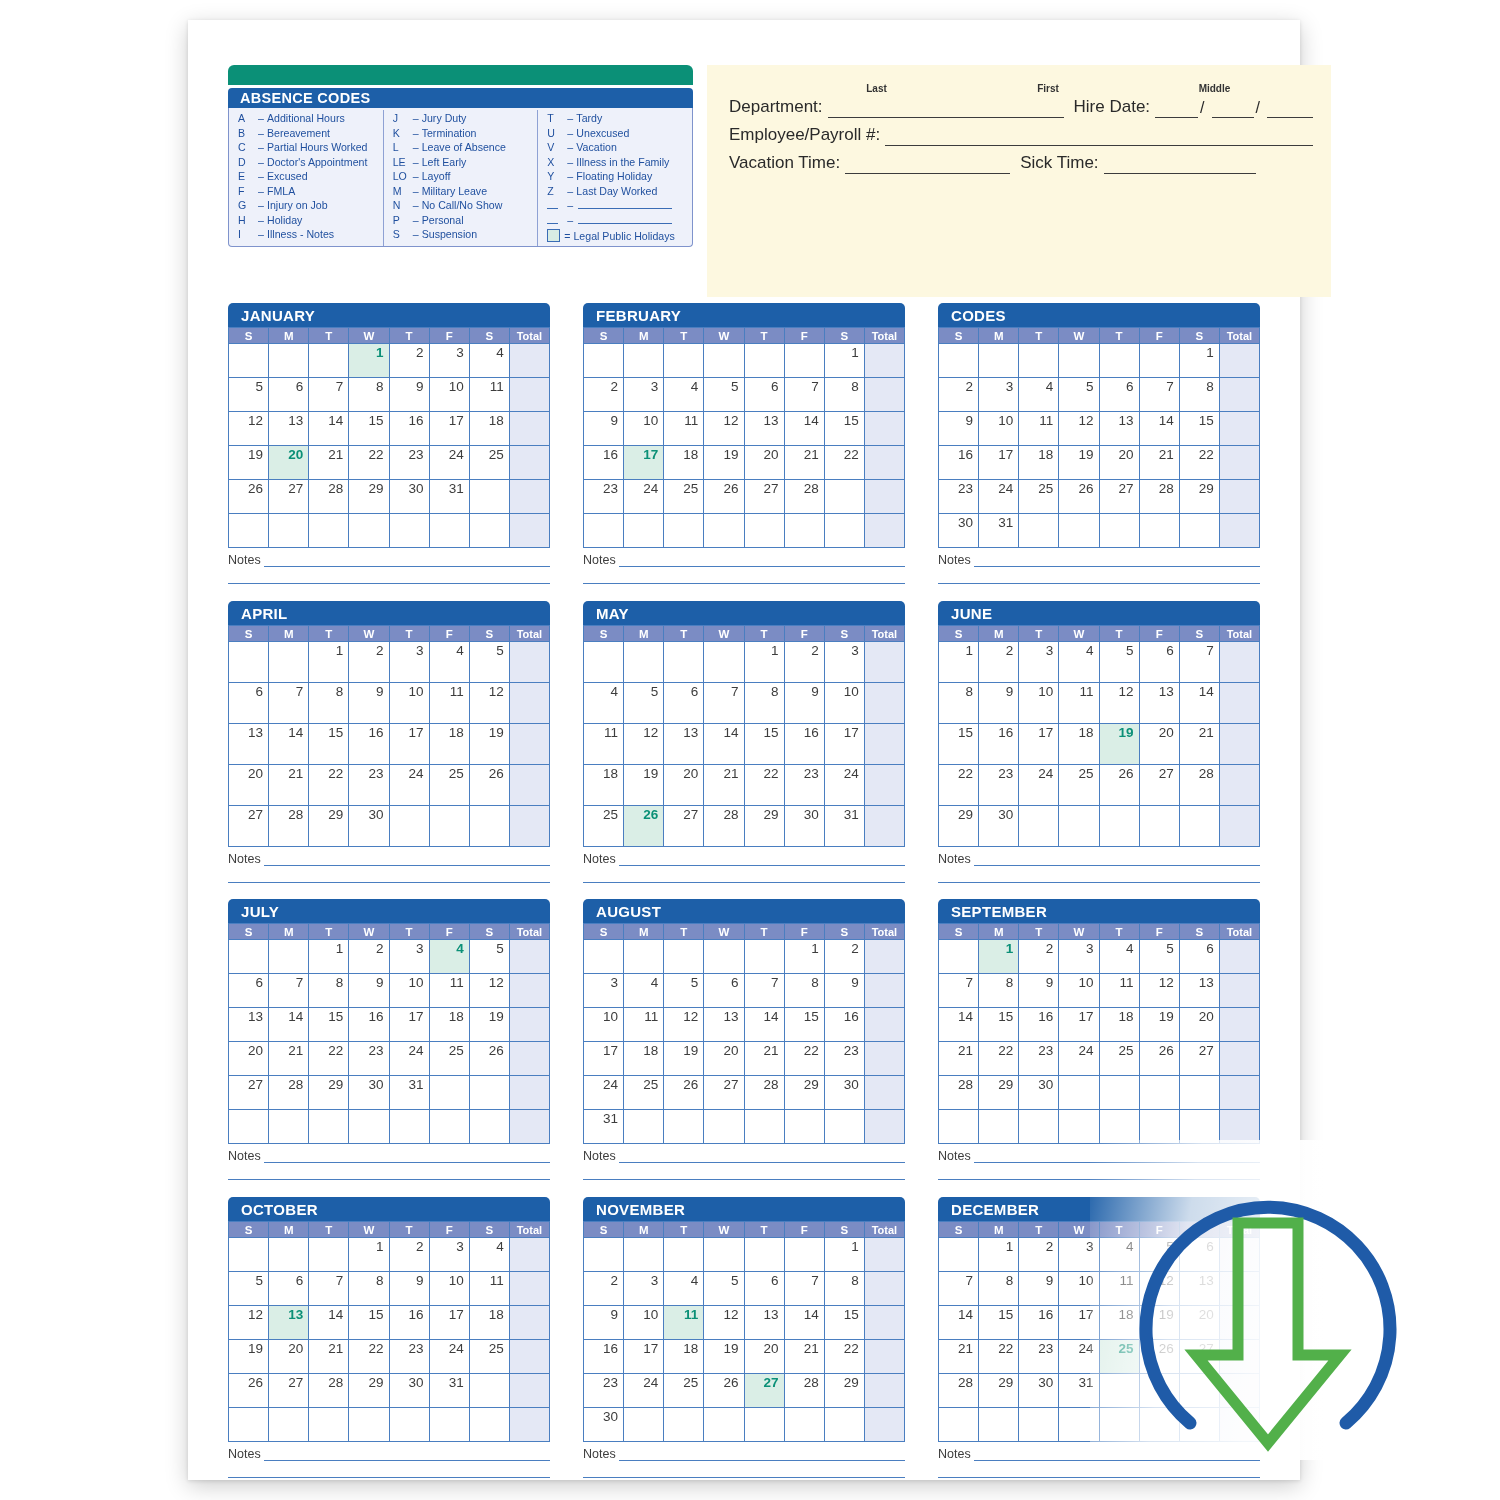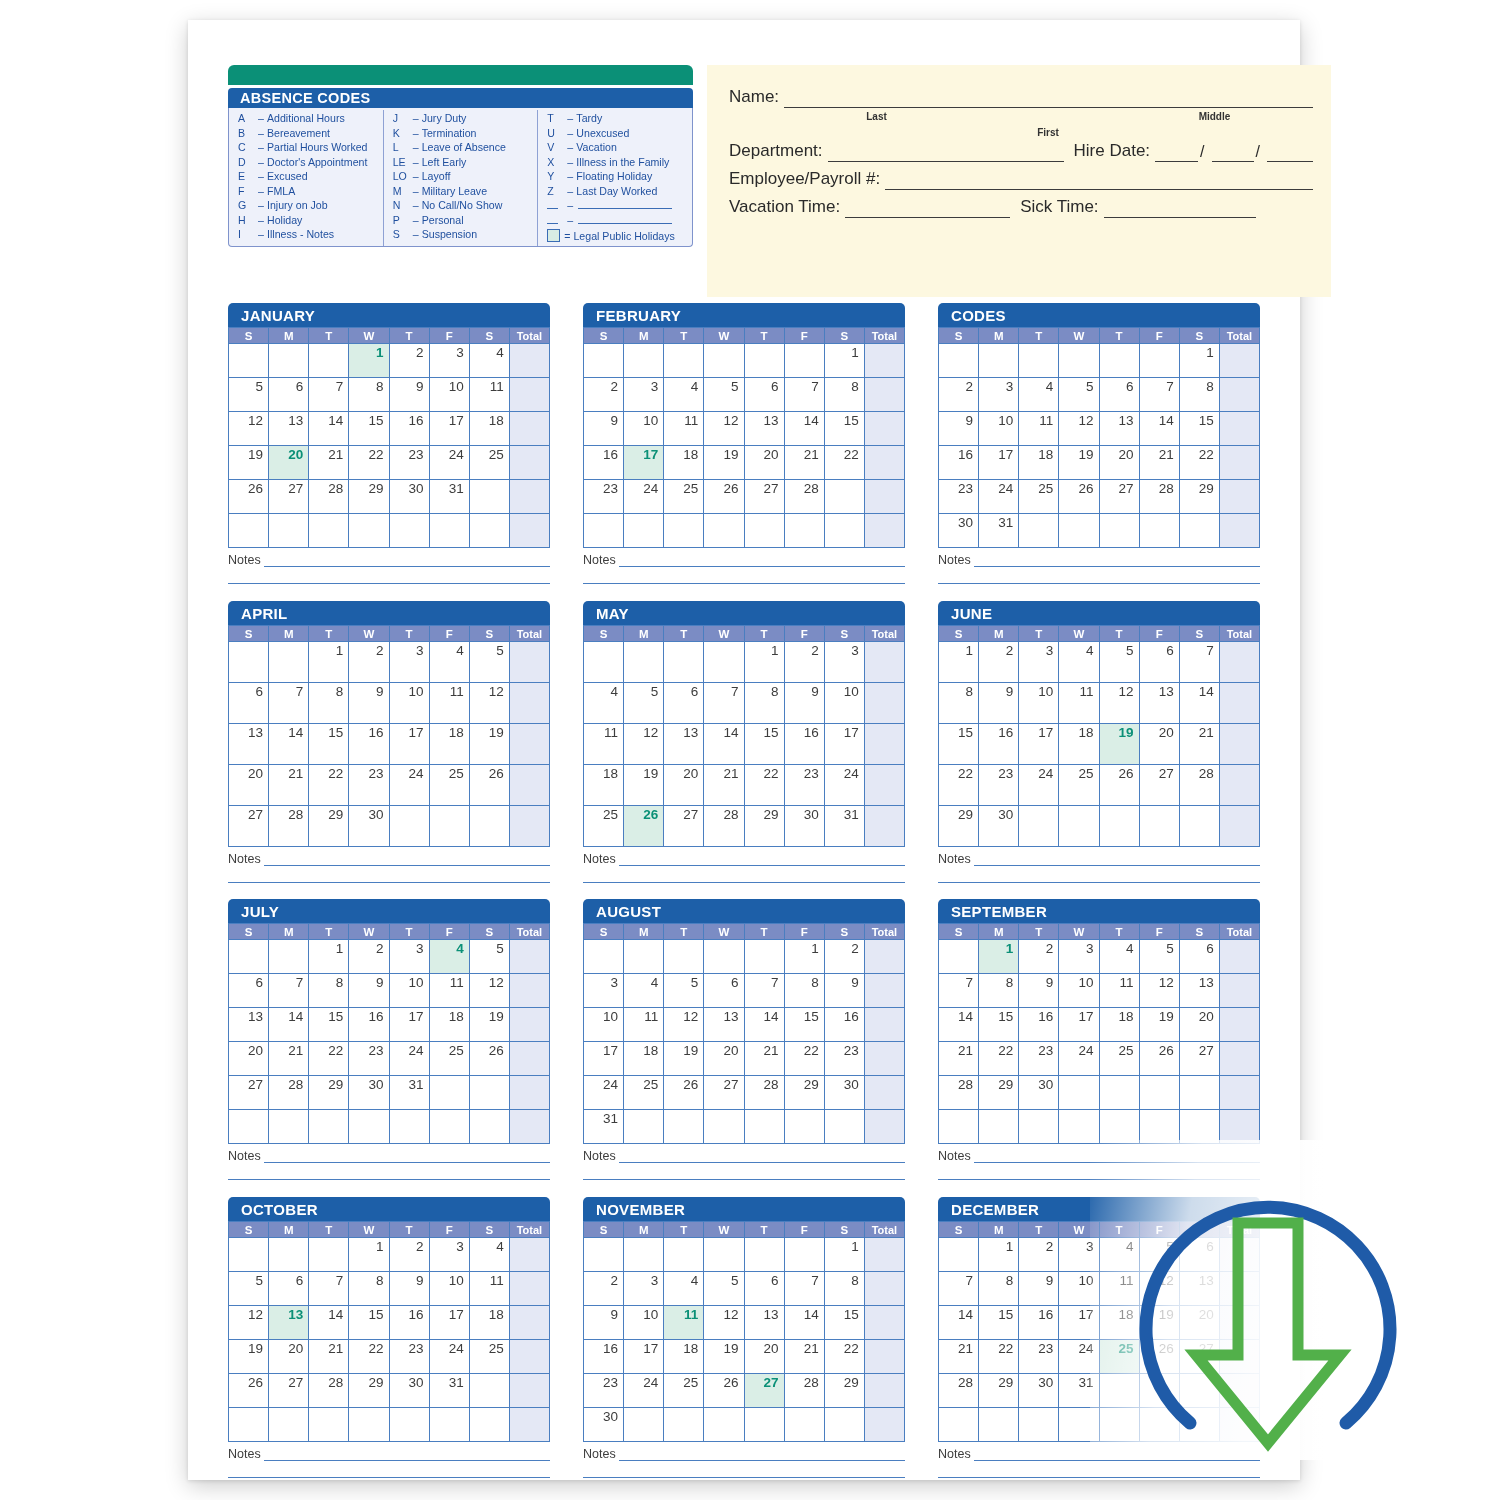--- a/index.html
+++ b/index.html
@@ -141,21 +141,21 @@
   .slash { padding: 0 2px 1px 2px; font-size: 16px; }
   .sublabels {
     display: flex;
     font-size: 10px; font-weight: bold;
     color: #333;
     margin: -4px 0 3px 0;
     padding-left: 60px;
   }
   .sublabels span { text-align: center; }
   .sub-last { width: 175px; }
-  .sub-first { width: 168px; margin-top: 16px; }
+  .sub-first { width: 168px; }
   .sub-mid { width: 165px; }
   .paren { font-size: 17px; padding-bottom: 1px; }
   
   #months {
     position: absolute;
     left: 40px; top: 283px;
     width: 1032px;
     display: grid;
     grid-template-columns: repeat(3, 322px);
     grid-auto-rows: 298px;
@@ -394,24 +394,20 @@
               <span class="legend-swatch"></span>
               <span>= Legal Public Holidays</span>
             </div>
           </div>
 
         </div>
       </div>
 
       <div id="form-block">
 
-        <div class="form-row">
-          <span class="form-label">Name:</span>
-          <span class="fill"></span>
-        </div>
         <div class="sublabels">
           <span class="sub-last">Last</span>
           <span class="sub-first">First</span>
           <span class="sub-mid">Middle</span>
         </div>
 
         <div class="form-row">
           <span class="form-label">Department:</span>
           <span class="fill w-fixed-a"></span>
           <span class="form-label" style="margin-left:10px;">Hire Date:</span>

